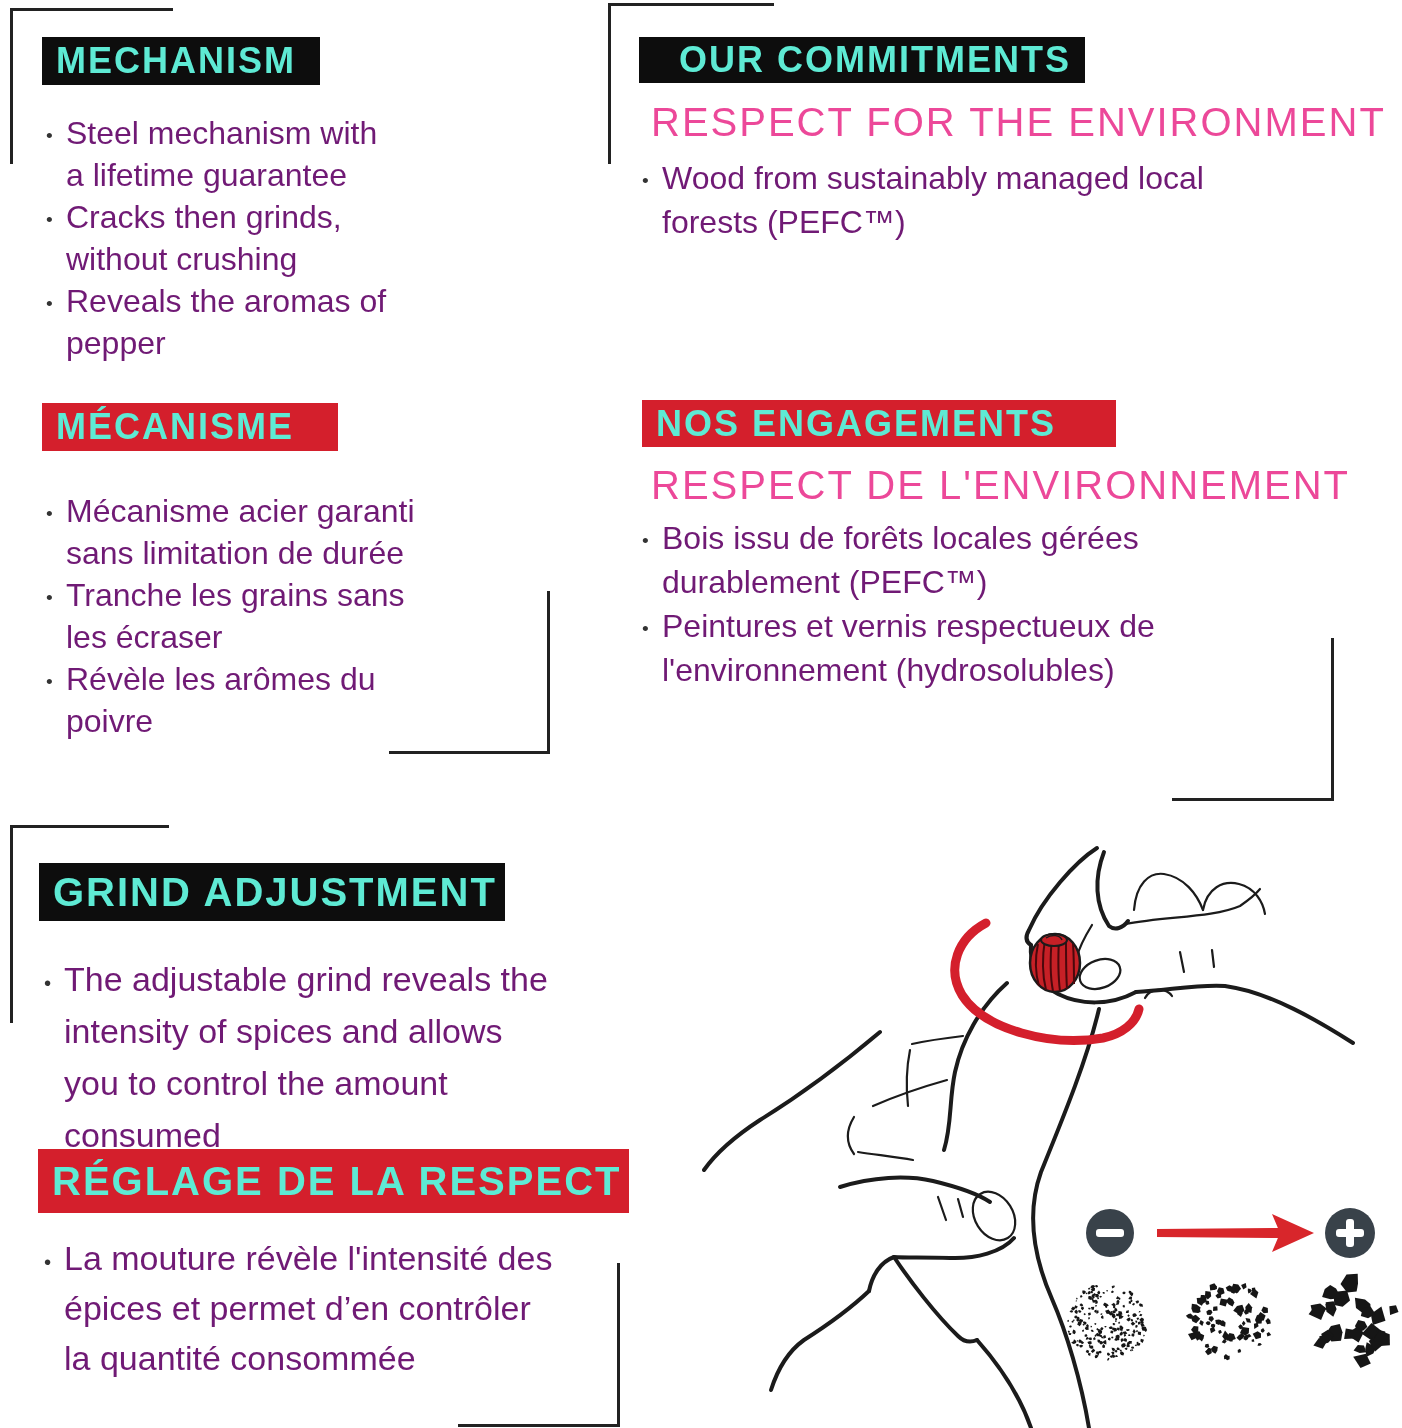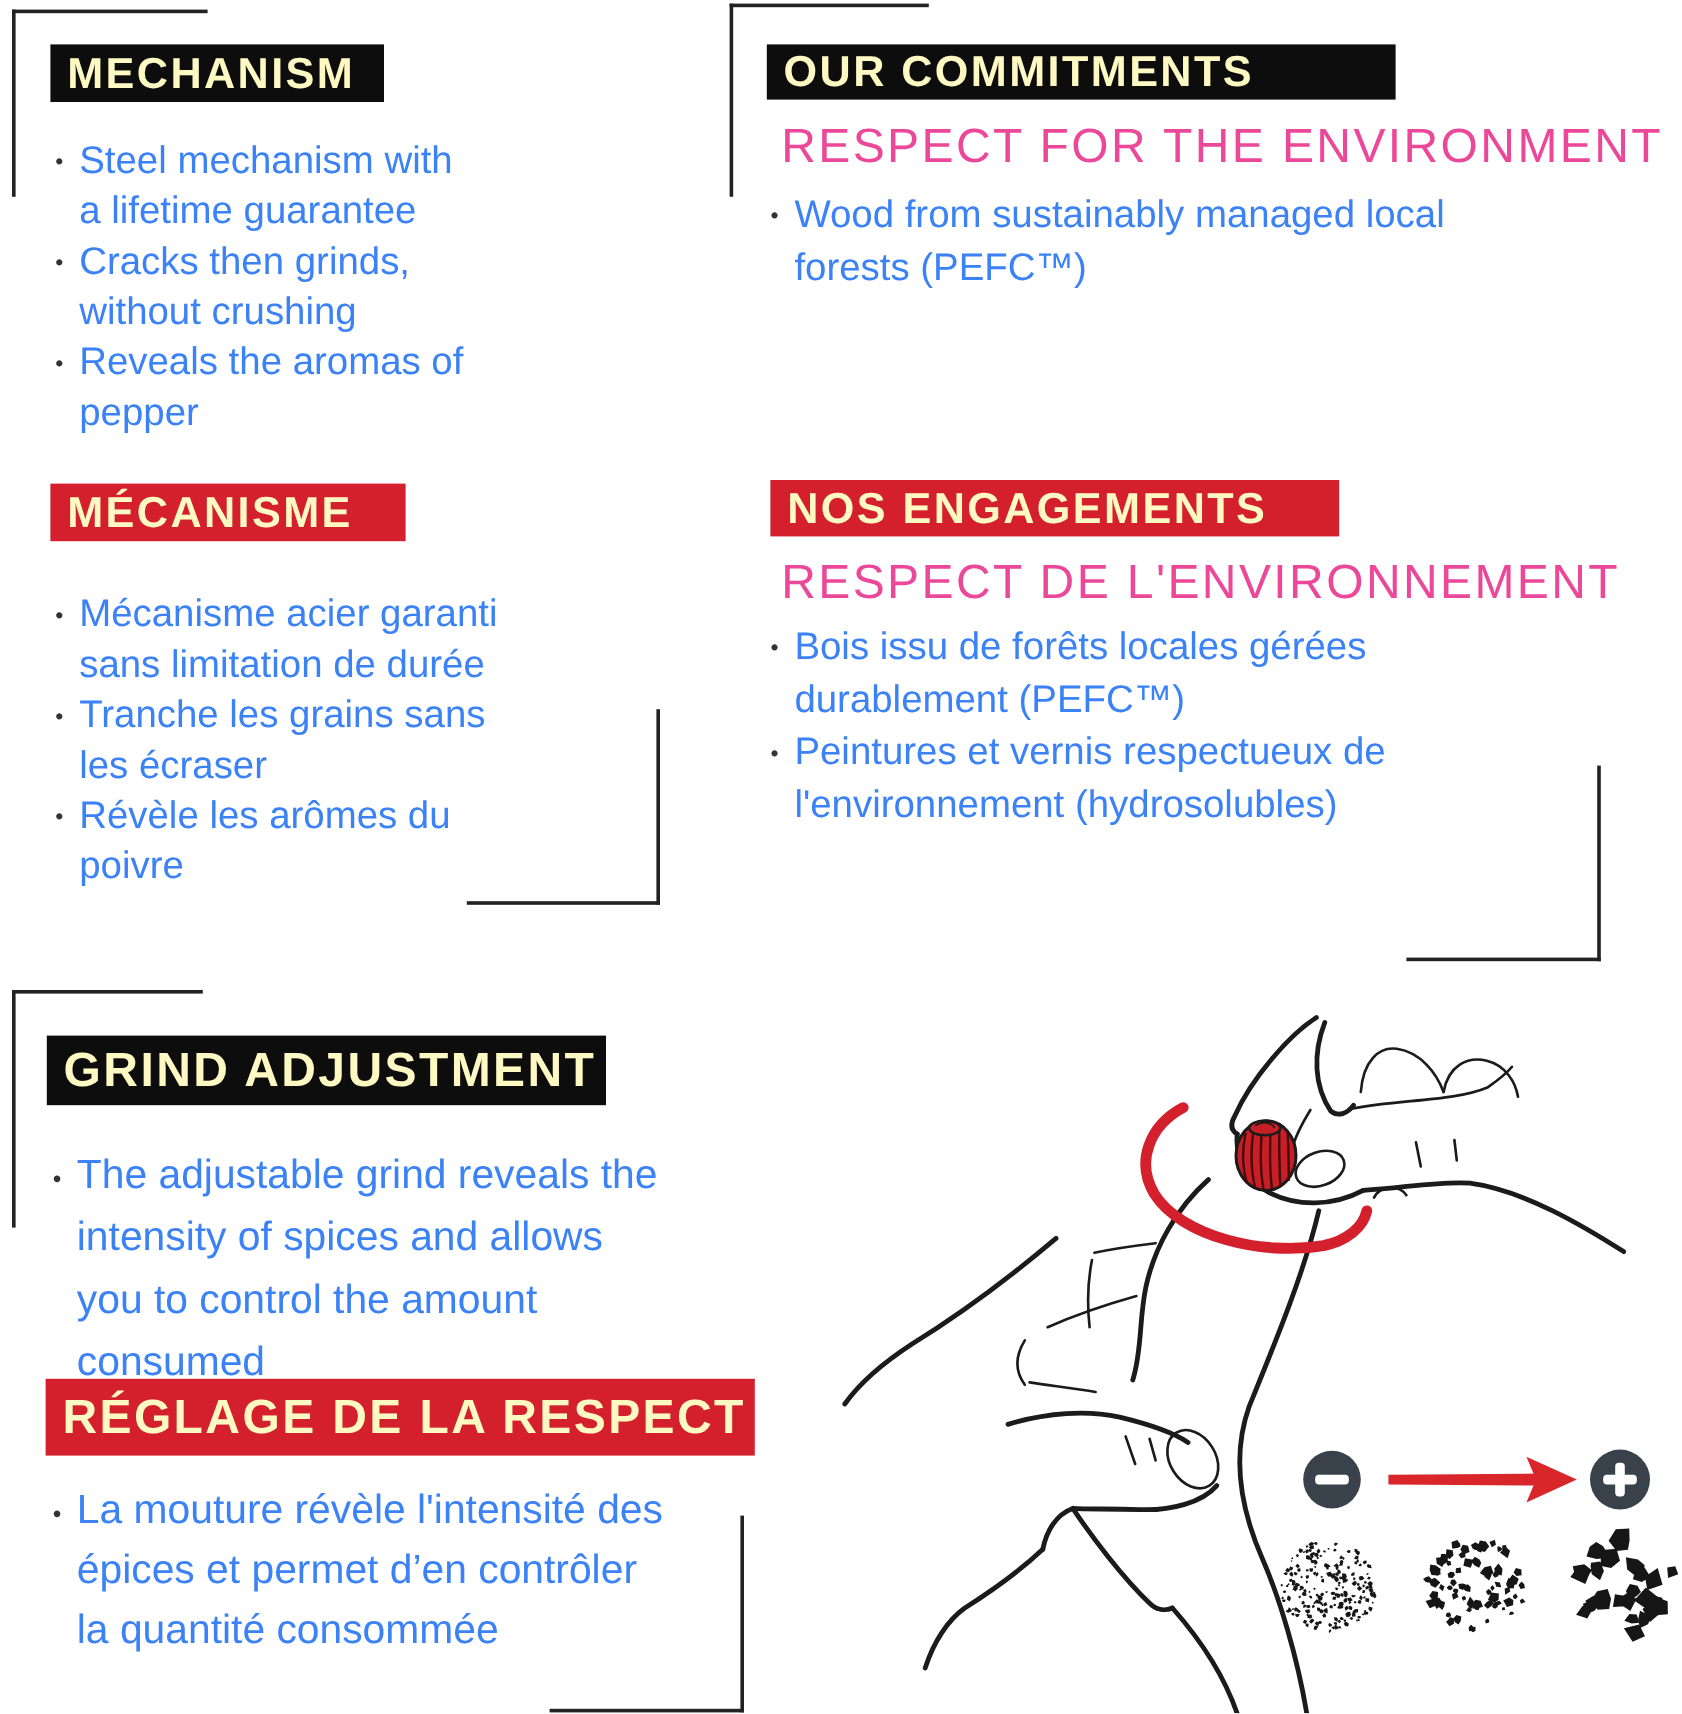--- a/index.html
+++ b/index.html
@@ -3,39 +3,39 @@
 <meta charset="utf-8">
 <style>
   html,body{margin:0;padding:0;background:#ffffff;}
   #page{
     position:relative;width:1402px;height:1428px;background:#ffffff;overflow:hidden;
     font-family:"Liberation Sans", sans-serif;
   }
   
   .hdr{
     position:absolute;display:flex;align-items:center;
-    color:#fef9c3;font-weight:bold;letter-spacing:2px;
+    color:#5eead4;font-weight:bold;letter-spacing:2px;
     padding:0 14px;box-sizing:border-box;white-space:nowrap;
   }
   .hdr.black{background:#0d0d0d;}
   .hdr.red{background:#d41f2c;}
   #hdr-mechanism  {left:42px; top:37px;  width:278px;height:48px;font-size:36px;}
-  #hdr-commitments{left:639px;top:37px;  width:524px;height:46px;font-size:36px;}
+  #hdr-commitments{left:639px;top:37px;  width:446px;height:46px;font-size:36px;justify-content:flex-end;}
   #hdr-mecanisme  {left:42px; top:403px; width:296px;height:48px;font-size:36px;}
   #hdr-engagements{left:642px;top:400px; width:474px;height:47px;font-size:36px;}
   #hdr-grind      {left:39px; top:863px; width:466px;height:58px;font-size:40px;}
   #hdr-reglage    {left:38px; top:1149px;width:591px;height:64px;font-size:40px;}
   
   .subhdr{
     position:absolute;color:#ec4899;font-size:40px;letter-spacing:2px;white-space:nowrap;
   }
   #sub-commitments{left:651px;top:100px;}
   #sub-engagements{left:651px;top:463px;}
   
-  .blist{position:absolute;list-style:none;margin:0;padding:0;color:#3b82f6;}
+  .blist{position:absolute;list-style:none;margin:0;padding:0;color:#701a75;}
   .blist li{position:relative;padding-left:22px;white-space:pre-line;}
   .blist li::before{
     content:"•";position:absolute;left:2px;top:0.18em;font-size:0.6em;color:#333333;
   }
   #list-mechanism  {left:44px; top:112px; font-size:32px;line-height:42px;width:470px;}
   #list-mecanisme  {left:44px; top:490px; font-size:32px;line-height:42px;width:470px;}
   #list-commitments{left:640px;top:156px; font-size:32px;line-height:44px;width:720px;}
   #list-engagements{left:640px;top:516px; font-size:32px;line-height:44px;width:720px;}
   #list-grind      {left:42px; top:953px; font-size:34px;line-height:52px;width:620px;}
   #list-reglage    {left:42px; top:1233px;font-size:34px;line-height:50px;width:620px;}

